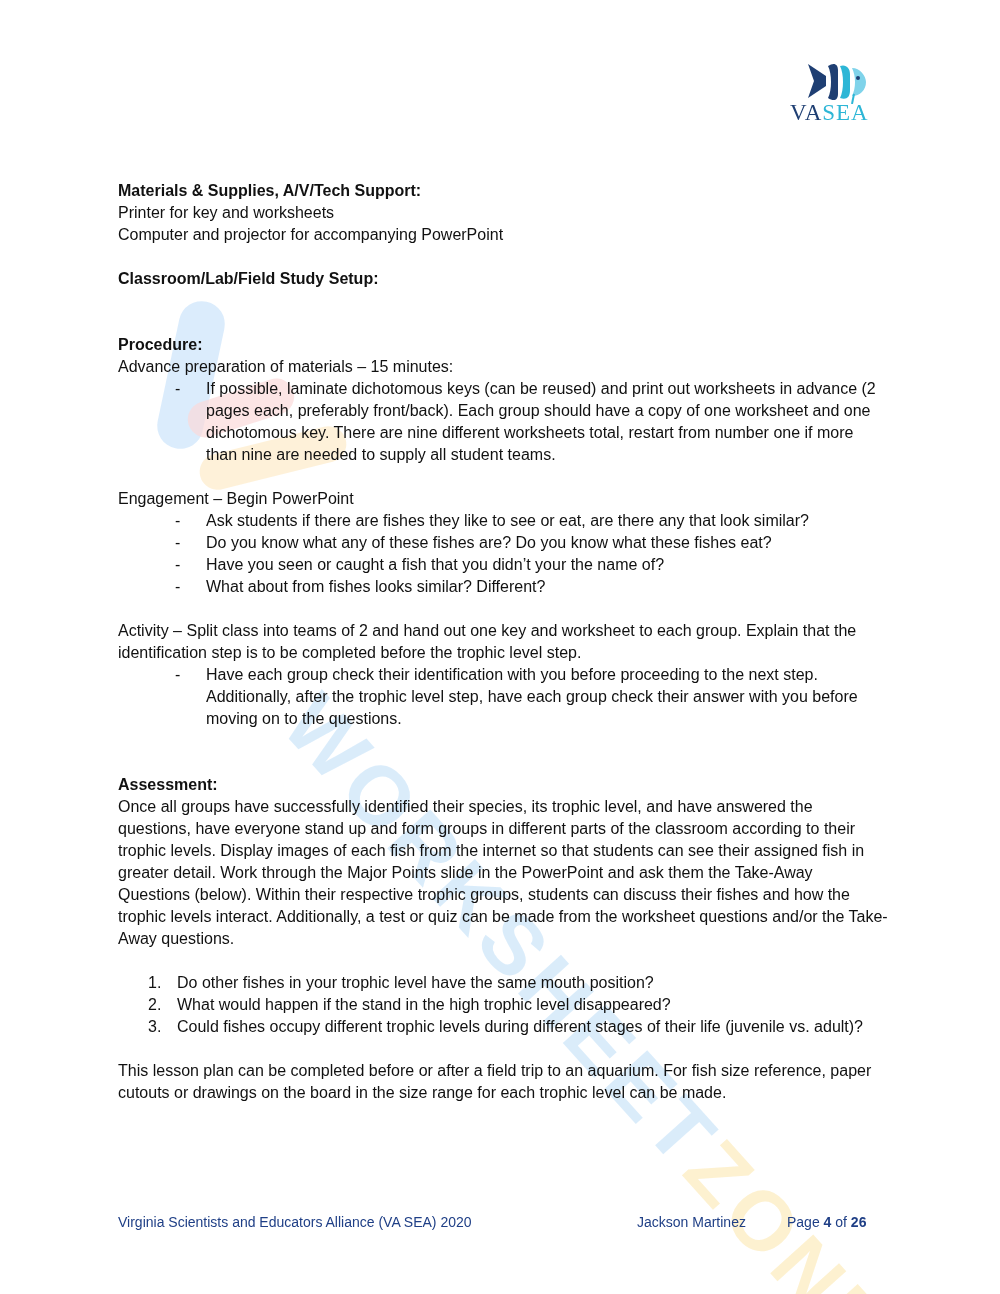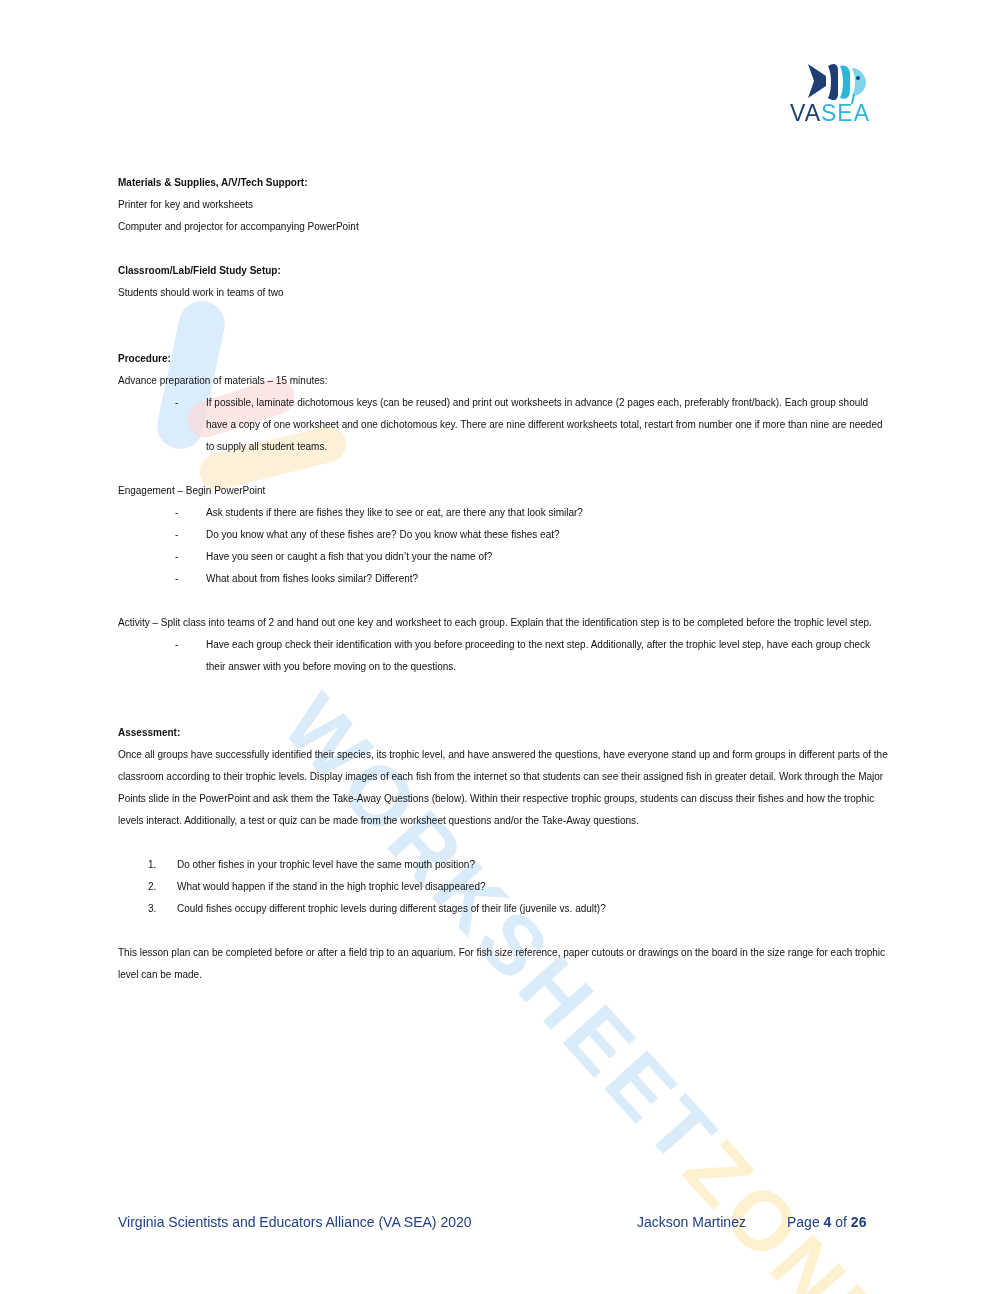--- a/index.html
+++ b/index.html
@@ -30,30 +30,30 @@
       letter-spacing: 6px; transform: rotate(48deg); transform-origin: left center;
       white-space: nowrap; opacity: 0.18;
     }
     .wm-text .a { color: #3a9be8; }
     .wm-text .b { color: #f5b400; }
 
     
     .logo { position: absolute; left: 786px; top: 60px; width: 100px; height: 70px; }
     .logo-text {
       position: absolute; left: 4px; top: 40px;
-      font-family: Liberation Sans, sans-serif; font-size: 23px; font-weight: normal;
+      font-family: Liberation Serif, serif; font-size: 23px; font-weight: normal;
       letter-spacing: 1px;
     }
     .logo-text .va { color: #1f3f73; }
     .logo-text .sea { color: #2db6d6; }
 
     
     .content {
-      position: absolute; left: 118px; top: 172px; width: 770px;
-      font-family: "Liberation Sans", sans-serif; font-size: 10px; line-height: 22px;
+      position: absolute; left: 118px; top: 180px; width: 770px;
+      font-family: "Liberation Sans", sans-serif; font-size: 16px; line-height: 22px;
     }
     .content p { margin: 0; }
     .heading { font-weight: bold; }
     .gap { height: 22px; }
     .gap2 { height: 44px; }
     .bullet-list { list-style: none; margin: 0; padding: 0; }
     .bullet-list li { position: relative; padding-left: 88px; }
     .bullet-list li .dash { position: absolute; left: 57px; top: 0; }
     .num-list { list-style: none; margin: 0; padding: 0; }
     .num-list li { position: relative; padding-left: 59px; }
@@ -92,21 +92,20 @@
   </div>
 
   <div class="content">
 
     <p class="heading">Materials &amp; Supplies, A/V/Tech Support:</p>
     <p>Printer for key and worksheets</p>
     <p>Computer and projector for accompanying PowerPoint</p>
     <div class="gap"></div>
 
     <p class="heading">Classroom/Lab/Field Study Setup:</p>
-    <p>Students should work in teams of two</p>
     <div class="gap2"></div>
 
     <p class="heading">Procedure:</p>
     <p>Advance preparation of materials – 15 minutes:</p>
     <ul class="bullet-list">
       <li><span class="dash">-</span><span>If possible, laminate dichotomous keys (can be reused) and print out worksheets in advance (2 pages each, preferably front/back). Each group should have a copy of one worksheet and one dichotomous key. There are nine different worksheets total, restart from number one if more than nine are needed to supply all student teams.</span></li>
     </ul>
     <div class="gap"></div>
 
     <p>Engagement – Begin PowerPoint</p>

